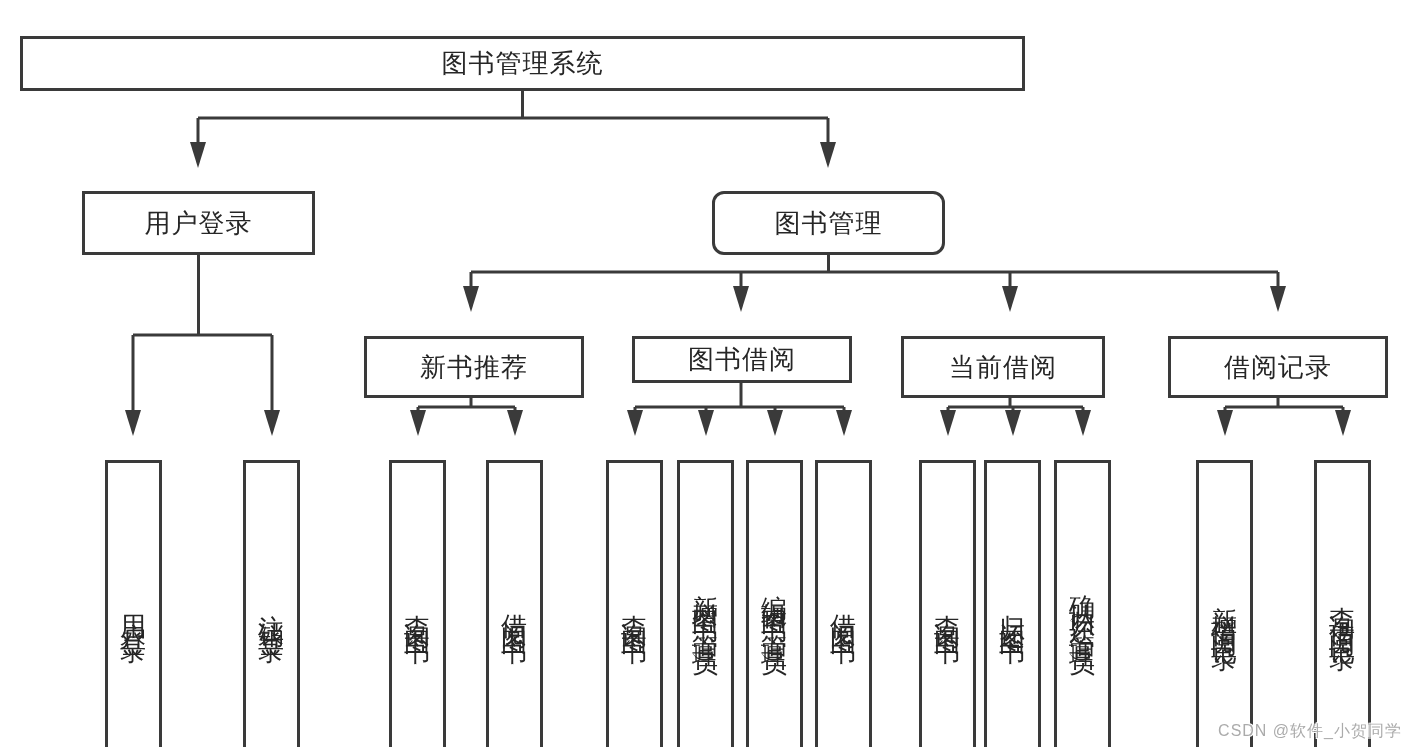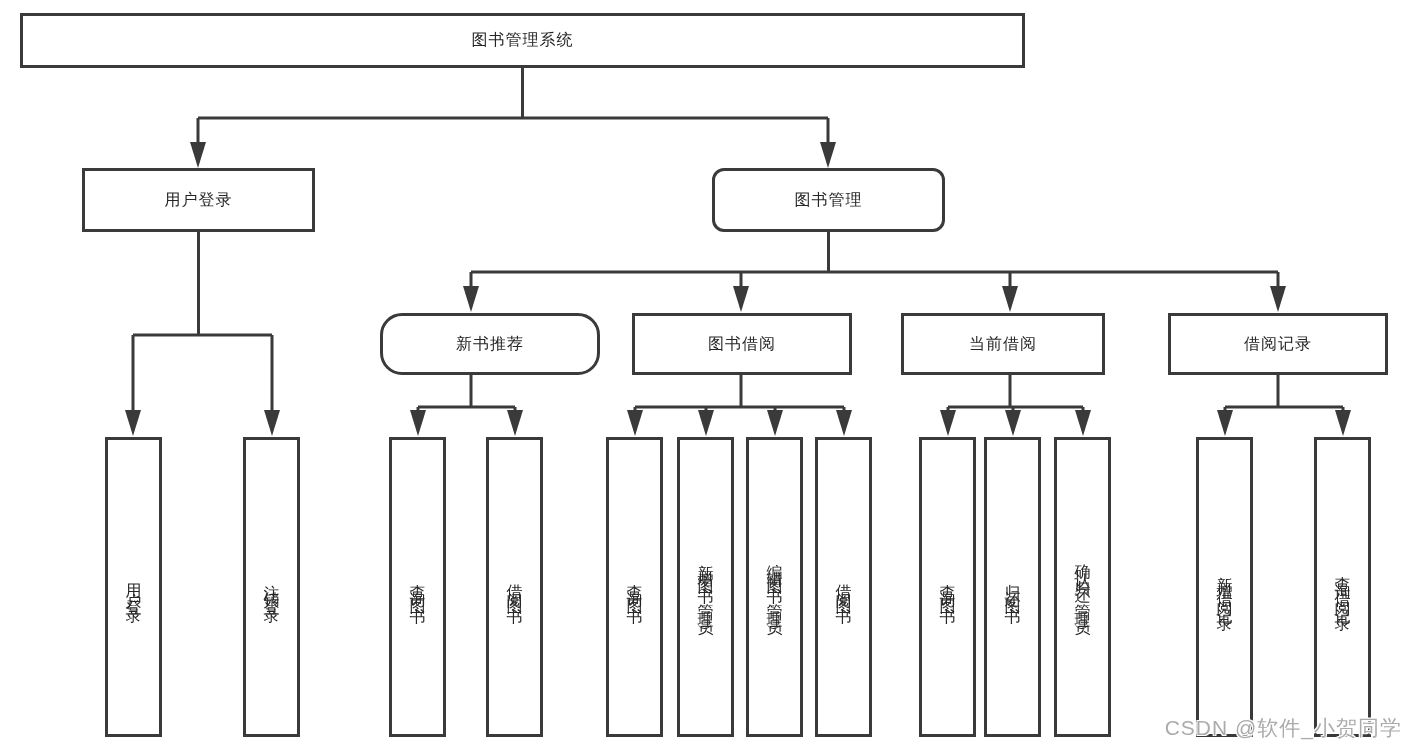--- a/index.html
+++ b/index.html
@@ -13,49 +13,50 @@
   #wires{position:absolute;left:0;top:0;width:1405px;height:747px;}
   .box{
     position:absolute;
     box-sizing:border-box;
     border:3px solid #3a3a3a;
     background:#ffffff;
     display:flex;
     align-items:center;
     justify-content:center;
     color:#262626;
-    font-size:16px;
+    font-size:26px;
     letter-spacing:1px;
     z-index:2;
+    margin-top:23px;
   }
   .vlabel{
     writing-mode:vertical-rl;
     text-orientation:mixed;
     letter-spacing:8px;
     line-height:1;
   }
   
   .n-root        {left:20px;  top:13px;  width:1005px; height:55px;}
   .n-l2-0       {left:82px;  top:168px; width:233px;  height:64px;}
   .n-l2-1       {left:712px; top:168px; width:233px;  height:64px;border-radius:12px;}
-  .n-l3-0       {left:380px; top:313px; width:220px;  height:62px;border-radius:22px;}
-  .n-l3-1       {left:632px; top:313px; width:220px;  height:62px;}
+  .n-l3-0       {left:364px; top:313px; width:220px;  height:62px;}
+  .n-l3-1       {left:632px; top:313px; width:220px;  height:47px;}
   .n-l3-2       {left:901px; top:313px; width:204px;  height:62px;}
   .n-l3-3       {left:1168px;top:313px; width:220px;  height:62px;}
   .leaf          {top:437px; width:57px; height:300px;}
   .n-ul-0{left:105px;}  .n-ul-1{left:243px;}
   .n-nb-0{left:389px;}  .n-nb-1{left:486px;}
   .n-bb-0{left:606px;}  .n-bb-1{left:677px;} .n-bb-2{left:746px;} .n-bb-3{left:815px;}
   .n-cb-0{left:919px;}  .n-cb-1{left:984px;} .n-cb-2{left:1054px;}
   .n-br-0{left:1196px;} .n-br-1{left:1314px;}
   .watermark{
     position:absolute;
     right:3px;
     bottom:5px;
-    font-size:21px;
+    font-size:16px;
     color:#ababab;
     letter-spacing:1px;
     text-shadow:-1px -1px 0 #fff,1px -1px 0 #fff,-1px 1px 0 #fff,1px 1px 0 #fff;
     z-index:5;
     white-space:nowrap;
   }
 </style>
 </head>
 <body>
 

